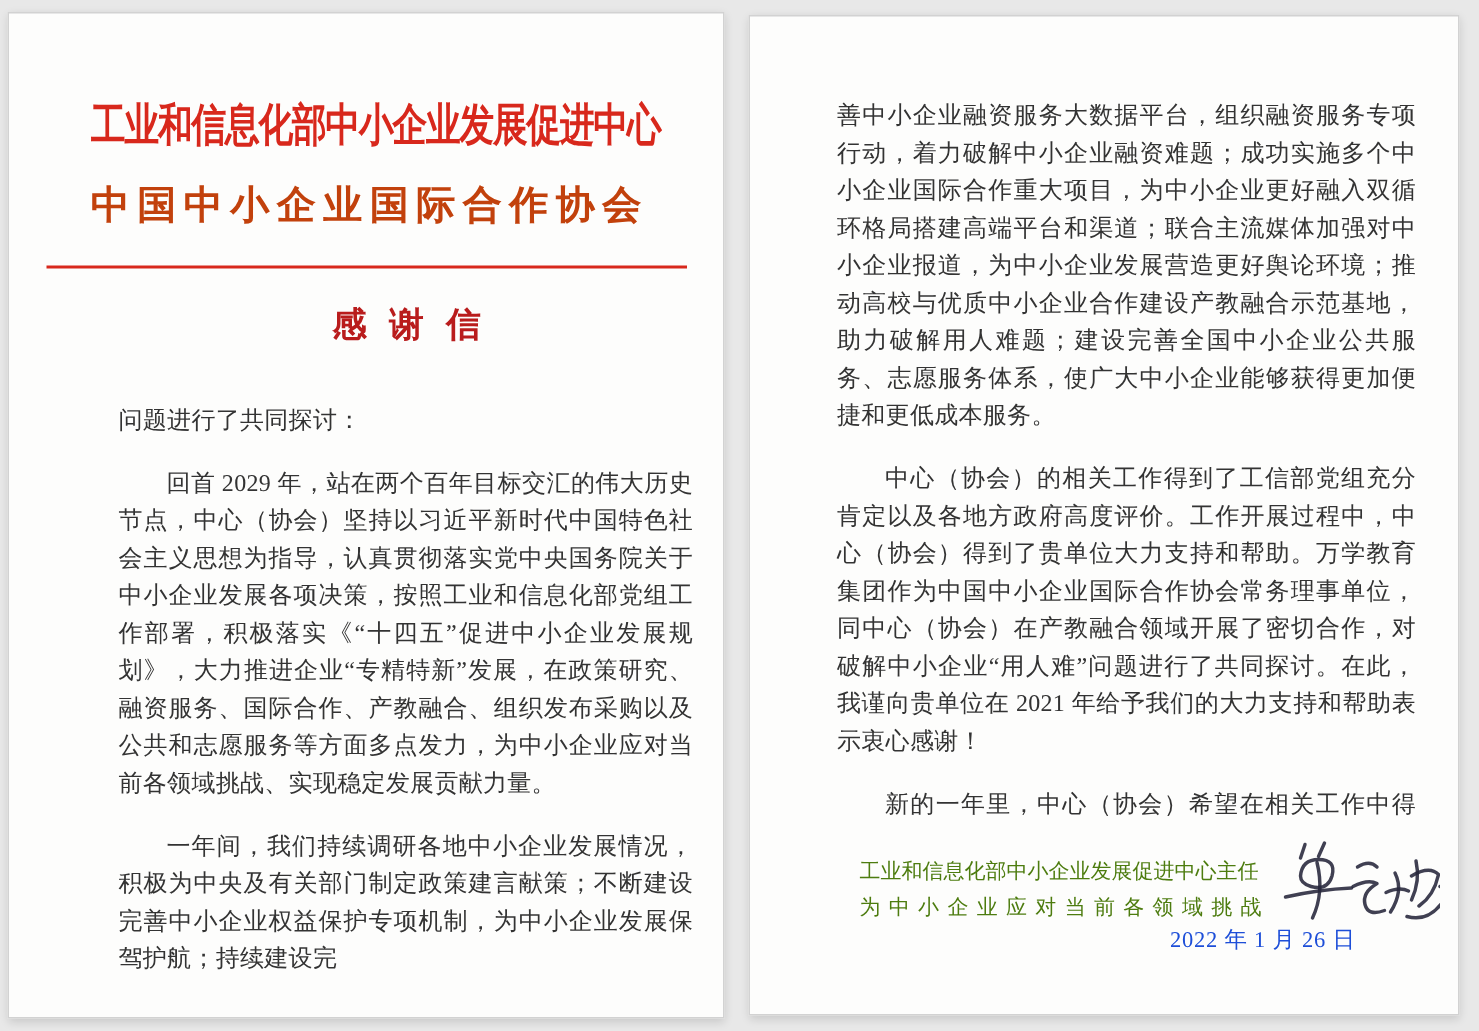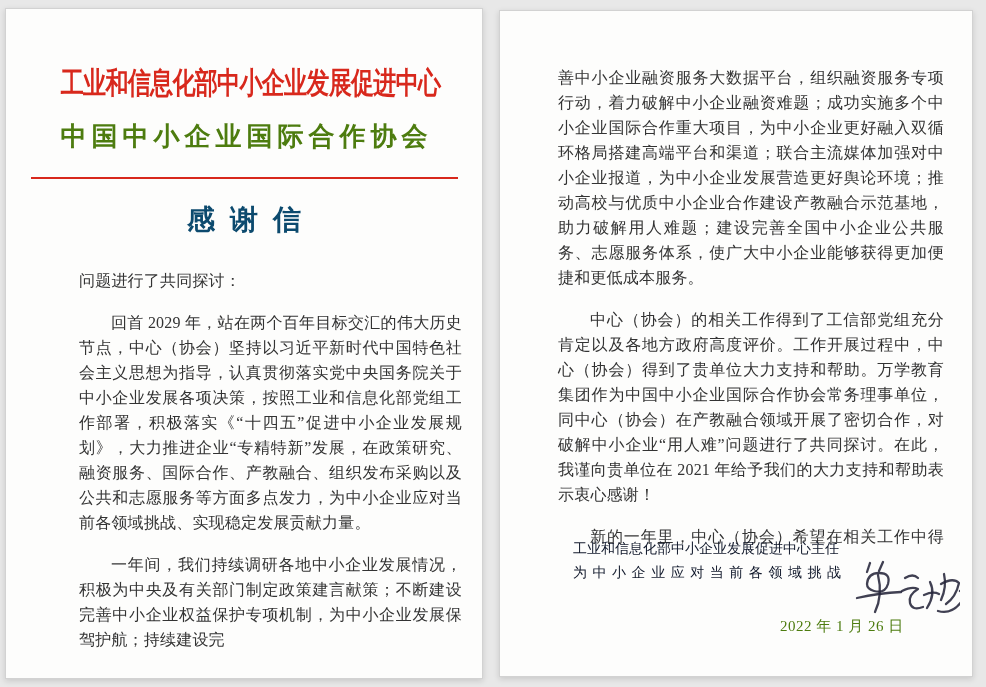--- a/index.html
+++ b/index.html
@@ -15,51 +15,51 @@
   #page1{left:5px;top:8px;width:478px;height:671px;}
   #page2{left:499px;top:10px;width:474px;height:667px;}
 
   .org1{
     position:absolute;top:54px;left:0;width:100%;text-align:center;
     font-size:30px;font-weight:bold;color:#d8281c;white-space:nowrap;
     transform:scaleX(0.77);transform-origin:50% 50%;letter-spacing:-1px;
   }
   .org2{
     position:absolute;top:110px;left:0;width:100%;text-align:center;
-    font-size:26px;font-weight:bold;color:#4d7c0f;
+    font-size:26px;font-weight:bold;color:#c2410c;
     letter-spacing:5px;text-indent:5px;white-space:nowrap;
   }
   .redline{
     position:absolute;top:168px;left:25px;width:427px;height:2px;
     background:#d8281c;
   }
   .letter-title{
     position:absolute;top:192px;left:0;width:100%;text-align:center;
-    font-size:28px;font-weight:bold;color:#0c4a6e;
-    letter-spacing:15px;text-indent:15px;
+    font-size:23px;font-weight:bold;color:#b91c1c;
+    letter-spacing:15px;text-indent:15px;padding-left:27px;
   }
 
   .body-text{position:absolute;overflow:hidden;}
   .body1{top:242px;left:56px;width:417px;height:402px;}
   .body2{top:37px;left:41px;width:420px;height:502px;}
   .body-text p{
     margin:17px;font-size:16px;line-height:25px;text-align:justify;
     color:#333333;letter-spacing:0.2px;
   }
   .indent{text-indent:2em;}
 
   .sig-lines{
-    position:absolute;left:73px;top:526px;width:268px;
-    font-size:14px;line-height:24px;color:#0f172a;
+    position:absolute;left:73px;top:559px;width:268px;
+    font-size:14px;line-height:24px;color:#4d7c0f;
   }
   .sig-line1{white-space:nowrap;}
   .sig-line2{text-align:justify;text-align-last:justify;}
   .sig-date{
     position:absolute;left:280px;top:606px;
-    font-size:15px;color:#4d7c0f;letter-spacing:0.5px;white-space:nowrap;
+    font-size:15px;color:#1d4ed8;letter-spacing:0.5px;white-space:nowrap;
   }
   .sig-svg{position:absolute;left:350px;top:542px;width:110px;height:74px;}
   .sig-svg path{fill:none;stroke:#26263a;stroke-width:2.3;
     stroke-linecap:round;stroke-linejoin:round;opacity:.88;}
 </style>
 </head>
 <body>
 
 <div class="page" id="page1">
   <div class="org1">工业和信息化部中小企业发展促进中心</div>

